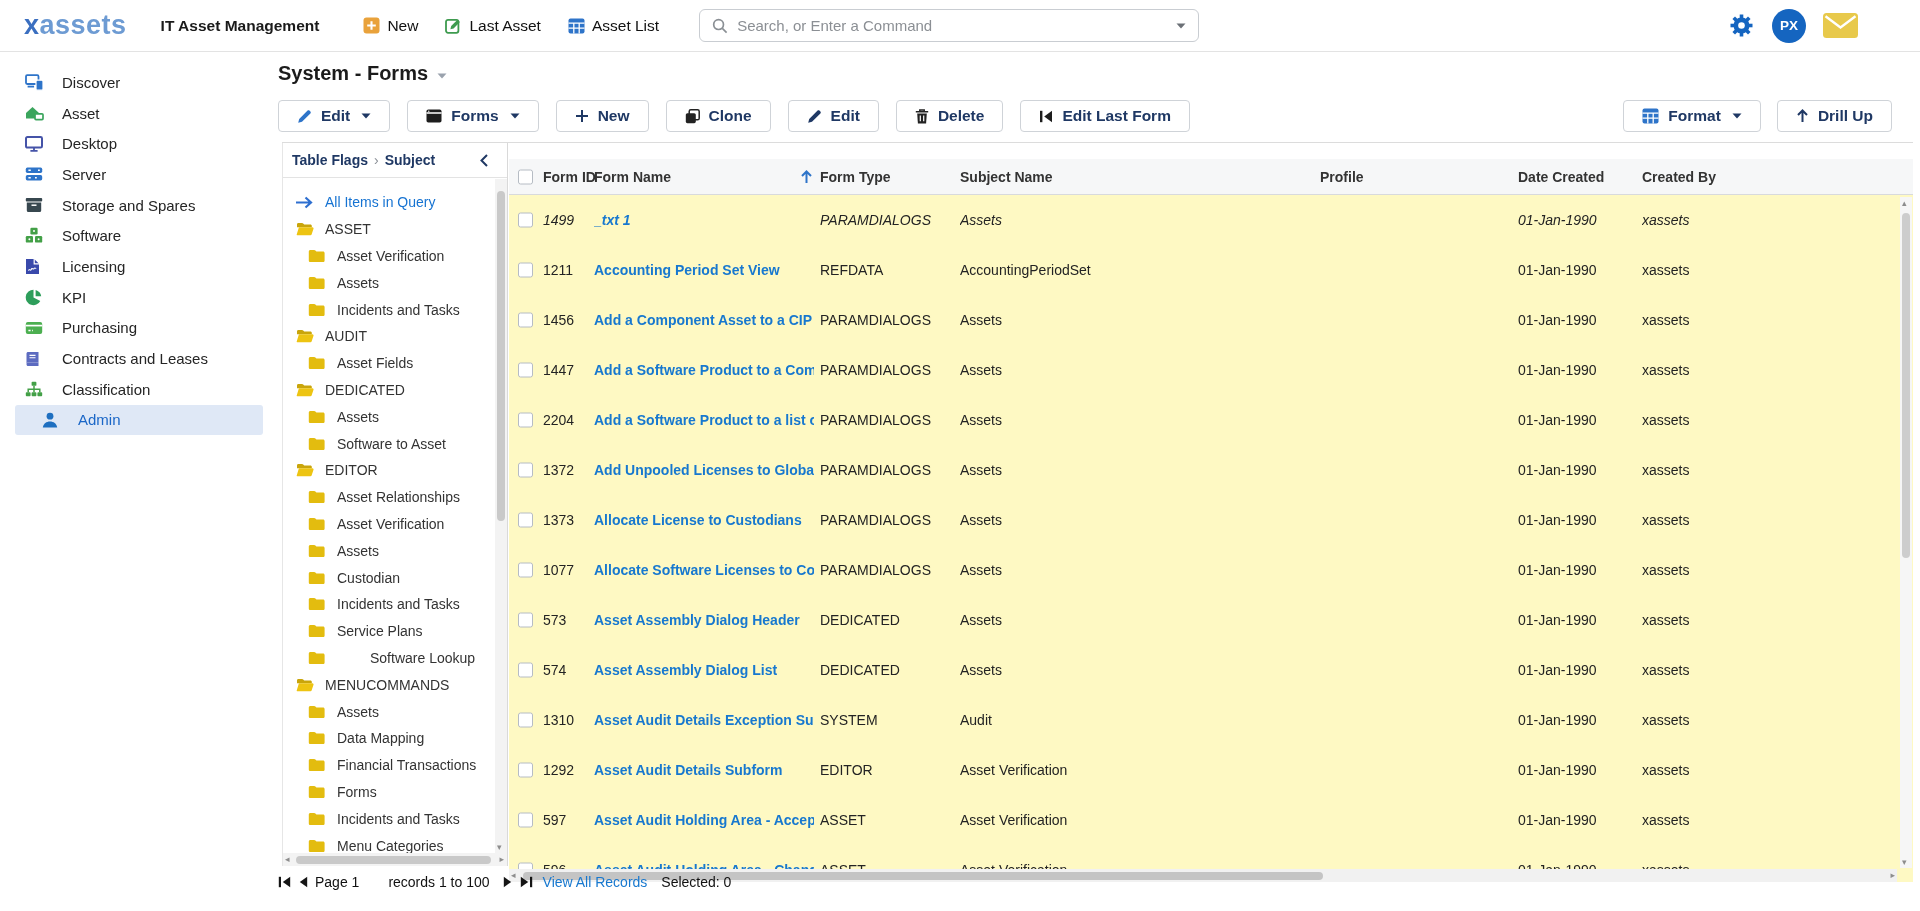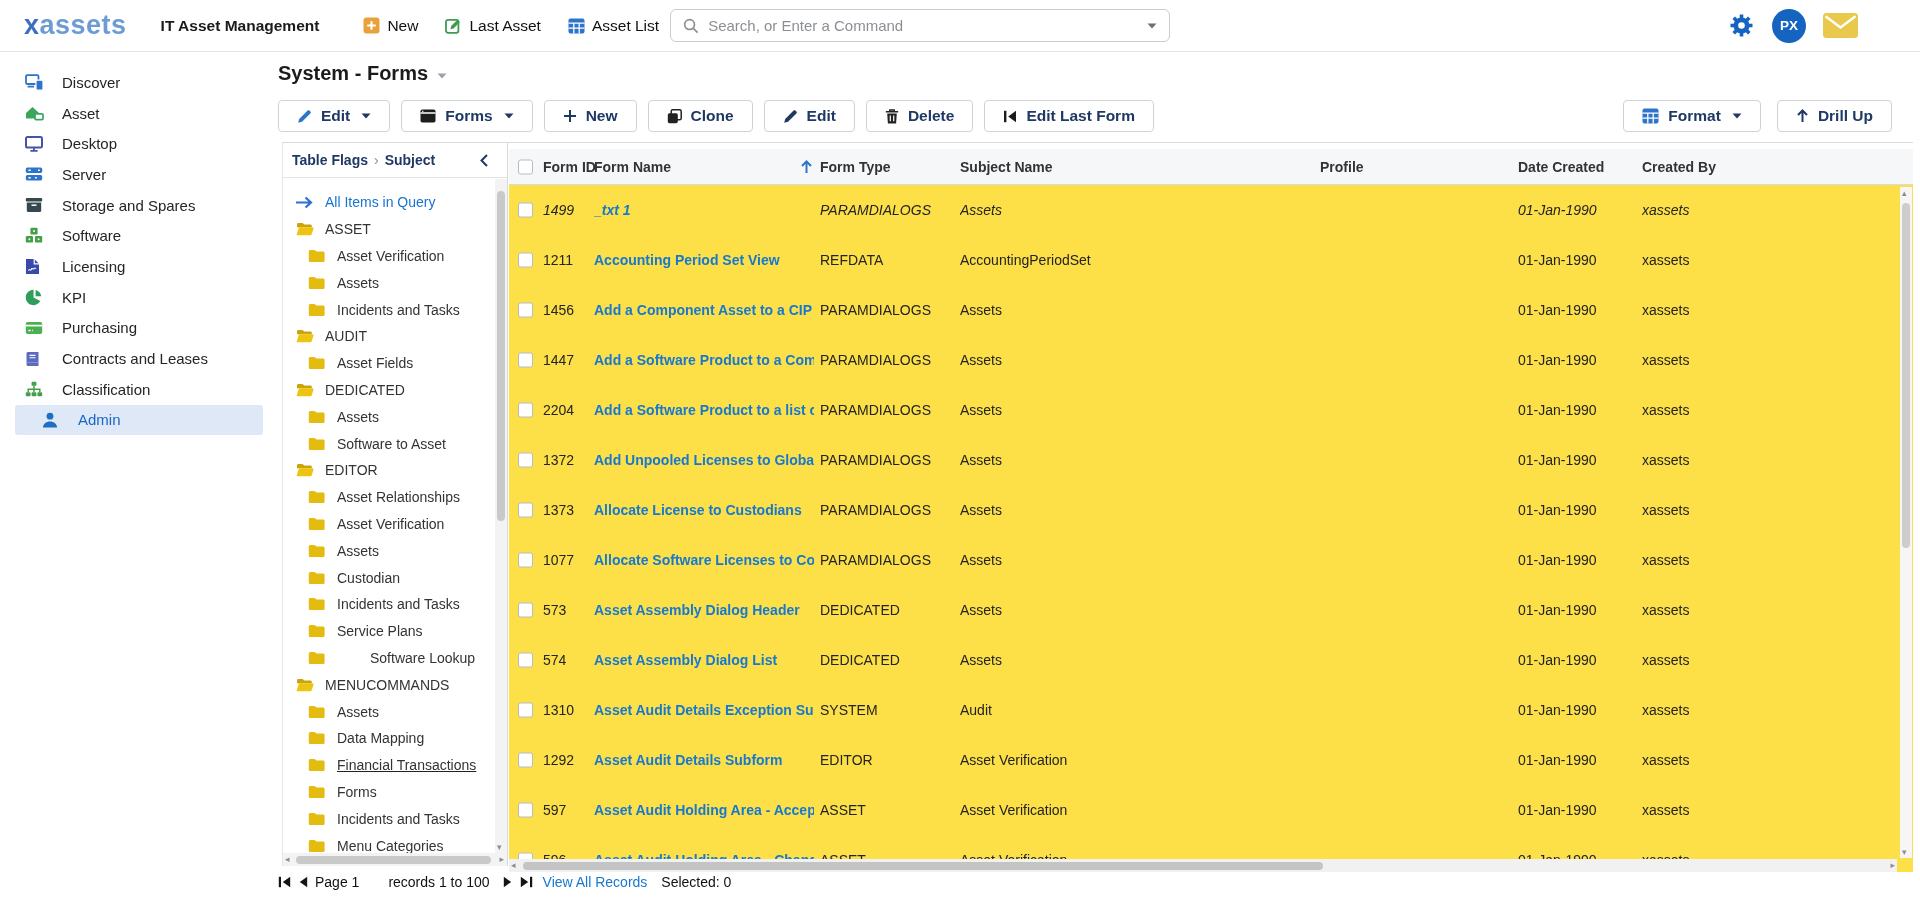--- a/index.html
+++ b/index.html
@@ -8,21 +8,21 @@
 
   
   .topbar { position:absolute; top:0; left:0; width:1920px; height:52px;
     border-bottom:1px solid #e3e3e3; display:flex; align-items:center; background:#fff; }
   .logo { margin-left:24px; font-size:27px; font-weight:600; letter-spacing:.5px; cursor:pointer; }
   .logo .lx { color:#3b6fc0; } .logo .lrest { color:#6d9bd3; }
   .app-title { margin-left:34px; font-size:15.5px; font-weight:700; color:#1a1a1a; white-space:nowrap; }
   .quick-links { margin-left:44px; display:flex; align-items:center; gap:27px; }
   .qlink { display:flex; align-items:center; gap:7px; font-size:15.5px; color:#111; cursor:pointer; white-space:nowrap; }
   .qlink .qicon { display:flex; align-items:center; }
-  .searchbox { margin-left:11px; width:500px; height:33px; border:1px solid #c9cdd2; border-radius:6px;
+  .searchbox { margin-left:40px; width:500px; height:33px; border:1px solid #c9cdd2; border-radius:6px;
     display:flex; align-items:center; padding:0 12px; background:#fff; }
   .searchbox input { border:none; outline:none; flex:1; font-size:15px; color:#333; margin-left:9px;
     font-family:"Liberation Sans",sans-serif; background:transparent; }
   .searchbox input::placeholder { color:#8b8f94; }
   .topbar-right { margin-left:auto; margin-right:62px; display:flex; align-items:center; gap:17px; }
   .avatar { width:34px; height:34px; border-radius:50%; background:#1565c0; color:#fff;
     display:flex; align-items:center; justify-content:center; font-size:13.5px; font-weight:700; cursor:pointer; }
   .tb-icon { display:flex; align-items:center; cursor:pointer; }
 
   
@@ -32,21 +32,21 @@
   .side-item .s-icon { width:22px; display:flex; align-items:center; }
   .side-item .s-label { margin-left:15px; font-size:15px; color:#252525; white-space:nowrap; }
   .side-item.selected { background:#dfe8f6;padding-left:26px; }
   .side-item.selected .s-label { color:#1a66c7; }
 
   
   .page-title-row { position:absolute; left:278px; top:62px; display:flex; align-items:center; gap:9px; }
   .page-title { font-size:20px; font-weight:700; color:#1b1b1b; }
   .title-chev { display:flex; align-items:center; padding-top:4px; cursor:pointer; }
   .toolbar { position:absolute; left:278px; top:100px; right:28px; height:32px; display:flex; align-items:center; }
-  .tb-left { display:flex; gap:11px;align-items:center; } .tb-right { margin-left:auto; display:flex; gap:16px; }
+  .tb-left { display:flex; gap:17px;align-items:center; } .tb-right { margin-left:auto; display:flex; gap:16px; }
   .btn { height:32px; border:1px solid #cfd3d8; border-radius:4px; background:#fff; color:#1f3864;
     font-size:15.5px; font-weight:600; display:inline-flex; align-items:center; gap:9px;
     padding:0 18px; cursor:pointer; white-space:nowrap; font-family:"Liberation Sans",sans-serif; }
   .btn .bicon { display:flex; align-items:center; }
   .btn .bchev { display:flex; align-items:center; margin-left:2px; }
 
   
   .content-area { position:absolute; left:282px; top:142px; right:7px; height:723px; border-top:1px solid #dcdcdc; }
   .tree-panel { position:absolute; left:0; top:0; width:226px; height:723px;
     border-left:1px solid #e6e6e6; border-right:1px solid #d9d9d9; background:#fff; }
@@ -60,21 +60,21 @@
   .tree-item .t-label { font-size:14px; color:#333; }
   .tree-item.accent .t-label { color:#1673d2; }
   .tree-vscroll { position:absolute; top:36px; right:0; bottom:13px; width:12px; background:#f3f3f3; }
   .tree-vscroll .thumb { position:absolute; top:12px; left:2px; width:8px; height:330px; background:#c9c9c9; border-radius:4px; }
   .sc-arrow { position:absolute; font-size:9px; color:#8d8d8d; left:2px; }
   .tree-hscroll { position:absolute; left:0; right:0; bottom:0; height:13px; background:#f3f3f3; }
   .tree-hscroll .thumb { position:absolute; left:13px; right:16px; top:2.5px; height:8px; background:#c9c9c9; border-radius:4px; }
   .hs-arrow { position:absolute; top:1px; font-size:9px; color:#8d8d8d; }
 
   
-  .table-region { position:absolute; left:227px; top:6px; right:0; height:723px; background:#fde047; }
+  .table-region { position:absolute; left:227px; top:16px; right:0; height:723px; background:#fef9c3; }
   .table-header { position:absolute; top:0; left:0; right:0; height:36px; background:#f6f7f8;
     border-bottom:1px solid #d8dadd; }
   .hcell { position:absolute; top:0; height:36px; display:flex; align-items:center;
     font-size:14px; font-weight:600; color:#333; white-space:nowrap; }
   .sort-icon { position:absolute; top:0; height:36px; display:flex; align-items:center; }
   .cb { position:absolute; top:50%; transform:translateY(-50%); width:15px; height:15px;
     border:1.5px solid #b6bcc4; border-radius:2.5px; background:#fff; cursor:pointer; }
   .table-rows { position:absolute; top:36px; left:0; right:0; height:675px; overflow:hidden; }
   .trow { position:absolute; left:0; right:0; height:50px; }
   .cell { position:absolute; top:0; height:50px; display:flex; align-items:center;
@@ -578,21 +578,21 @@
           <span class="t-label">Assets</span>
         </div>
         <div class="tree-item" style="padding-left: 24px;">
           <span class="t-icon">
             <svg width="17" height="14" viewBox="0 0 17 14">
               <path d="M0.8 2.6c0-.9.7-1.6 1.6-1.6h3.8c.4 0 .9.2 1.2.5l1 1.1h6.6c.9 0 1.6.7 1.6 1.6v7.2c0 .9-.7 1.6-1.6 1.6H2.4c-.9 0-1.6-.7-1.6-1.6z" fill="#e3bc0f"></path>
             </svg>
           </span>
           <span class="t-label">Data Mapping</span>
         </div>
-        <div class="tree-item" style="padding-left: 24px; text-decoration: underline;">
+        <div class="tree-item" style="padding-left: 24px;">
           <span class="t-icon">
             <svg width="17" height="14" viewBox="0 0 17 14">
               <path d="M0.8 2.6c0-.9.7-1.6 1.6-1.6h3.8c.4 0 .9.2 1.2.5l1 1.1h6.6c.9 0 1.6.7 1.6 1.6v7.2c0 .9-.7 1.6-1.6 1.6H2.4c-.9 0-1.6-.7-1.6-1.6z" fill="#e3bc0f"></path>
             </svg>
           </span>
           <span class="t-label">Financial Transactions</span>
         </div>
         <div class="tree-item" style="padding-left: 24px;">
           <span class="t-icon">
             <svg width="17" height="14" viewBox="0 0 17 14">

